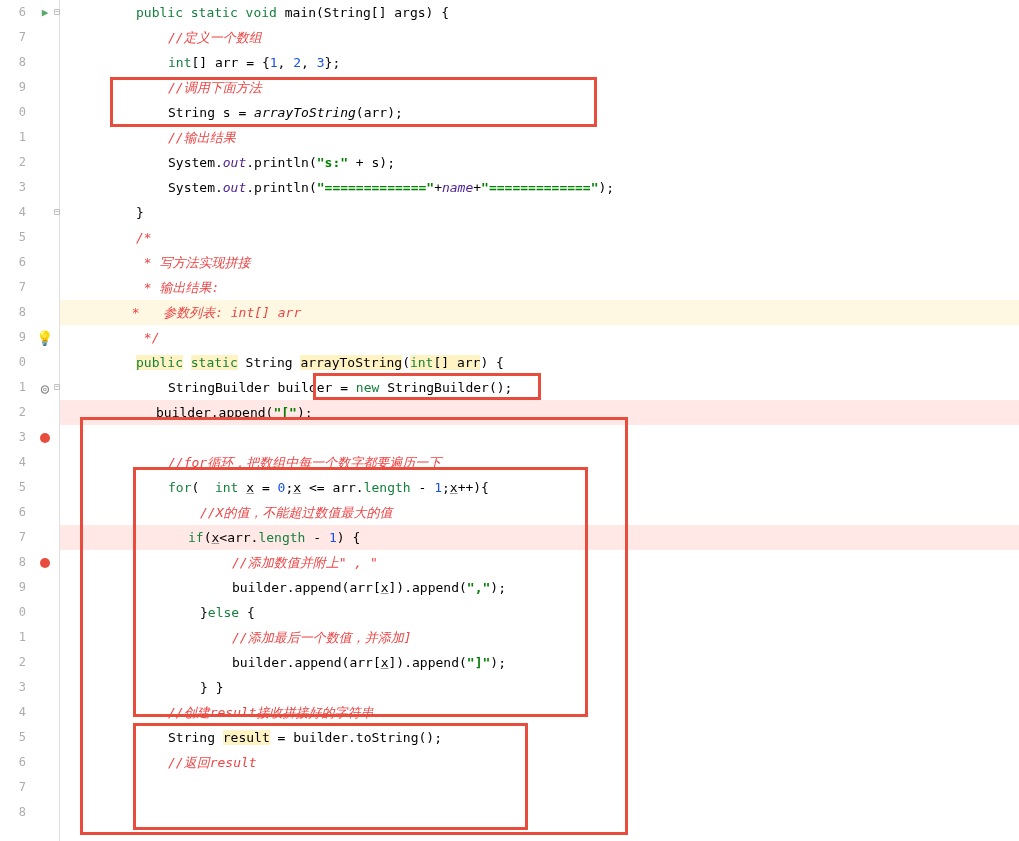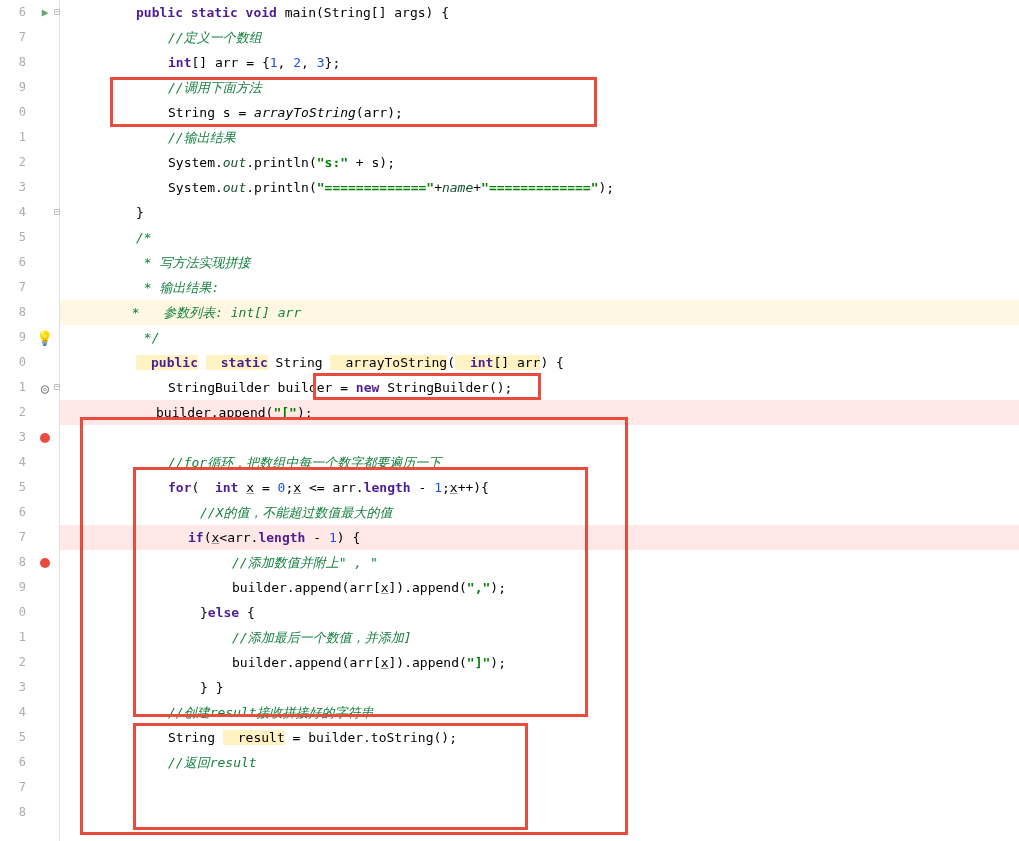--- a/index.html
+++ b/index.html
@@ -88,27 +88,27 @@
     margin-right: -500px;
     padding-right: 500px;
   }
   .hint-line { background: #fef8e3; margin-left: -12px; padding-left: 12px; margin-right: -500px; padding-right: 500px;}
   .indent0 { padding-left: 64px; }
   .indent1 { padding-left: 96px; }
   .indent2 { padding-left: 128px; }
   .indent3 { padding-left: 160px; }
   
   
-  .kw { color: #4c1d95; font-weight: bold; }
+  .kw { color: #15803d; font-weight: normal; }
   .str { color: #008000; font-weight: bold; }
   .num { color: #1750eb; }
-  .cm { color: #15803d; font-style: italic; }
-  .field { color: #14532d; font-style: italic; }
+  .cm { color: #ef4444; font-style: italic; }
+  .field { color: #4c1d95; font-style: italic; }
   .methodcall { font-style: italic; }
-  .hl { background: #fff3c4; padding-left: 15px; }
+  .hl { background: #fff3c4; }
   .uvar { text-decoration: underline; text-decoration-color: #999; }
   
   
   .annot-box {
     position: absolute;
     border: 3px solid #e74c3c;
     pointer-events: none;
     z-index: 5;
   }
 </style>

